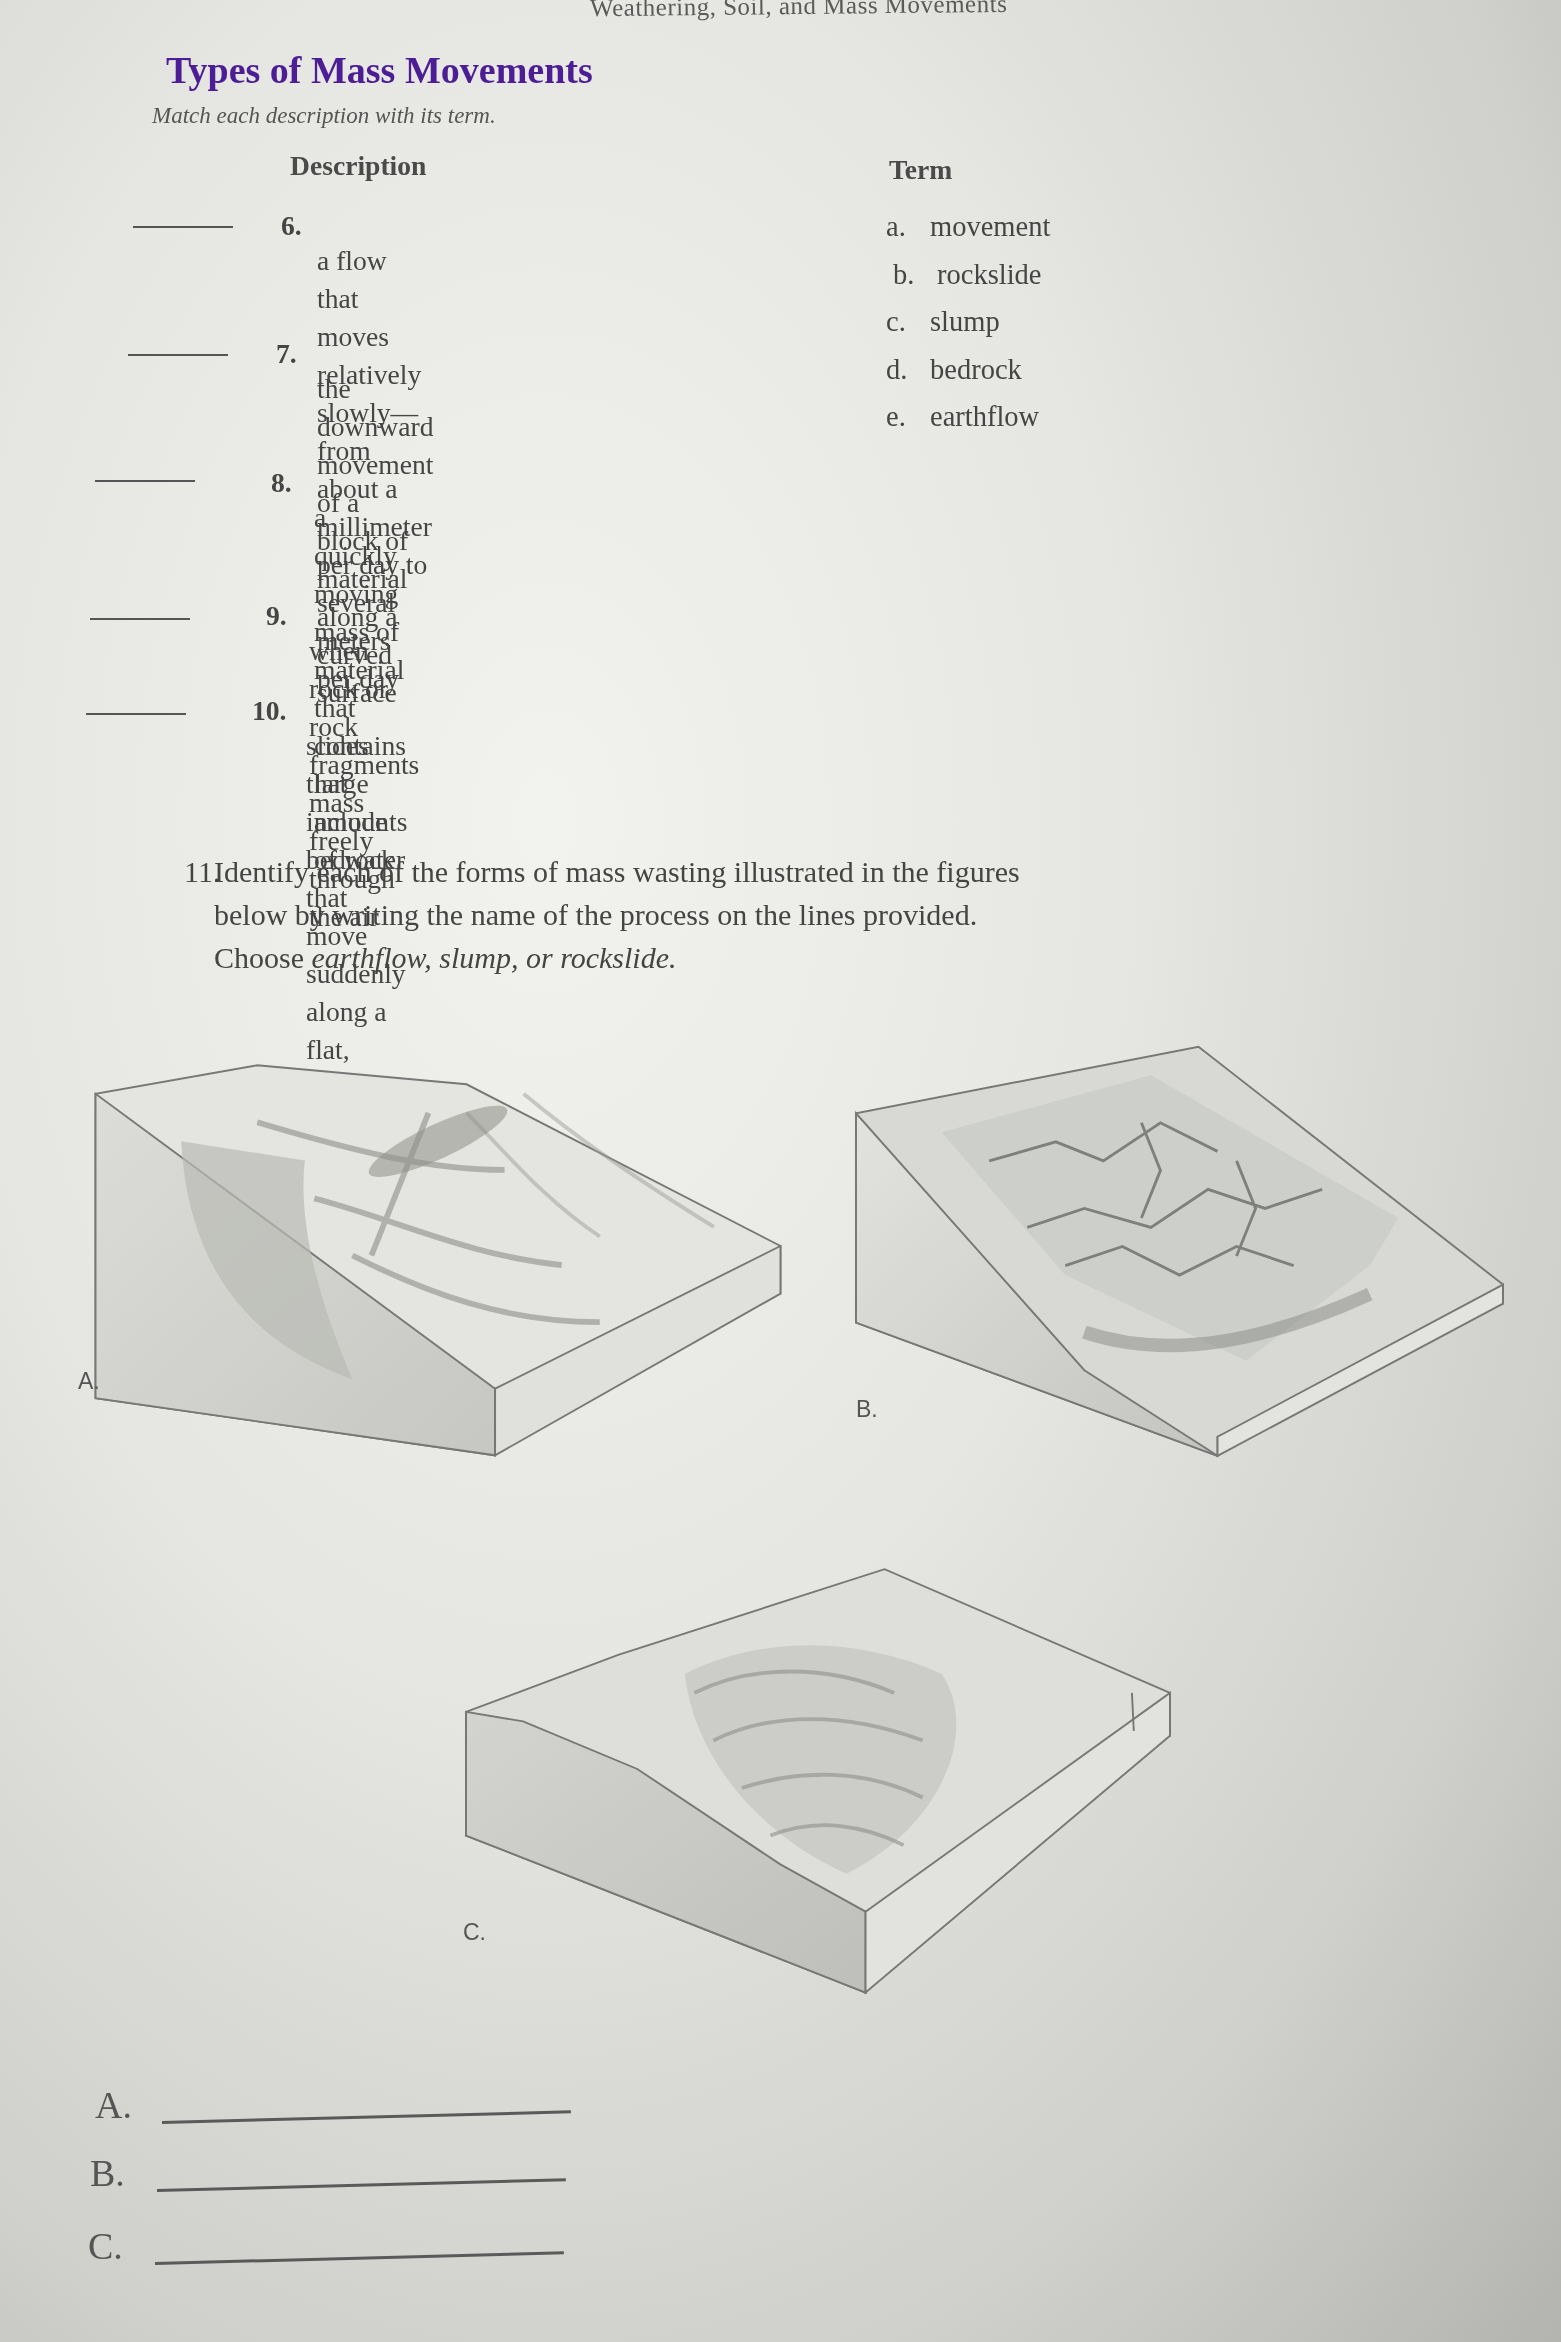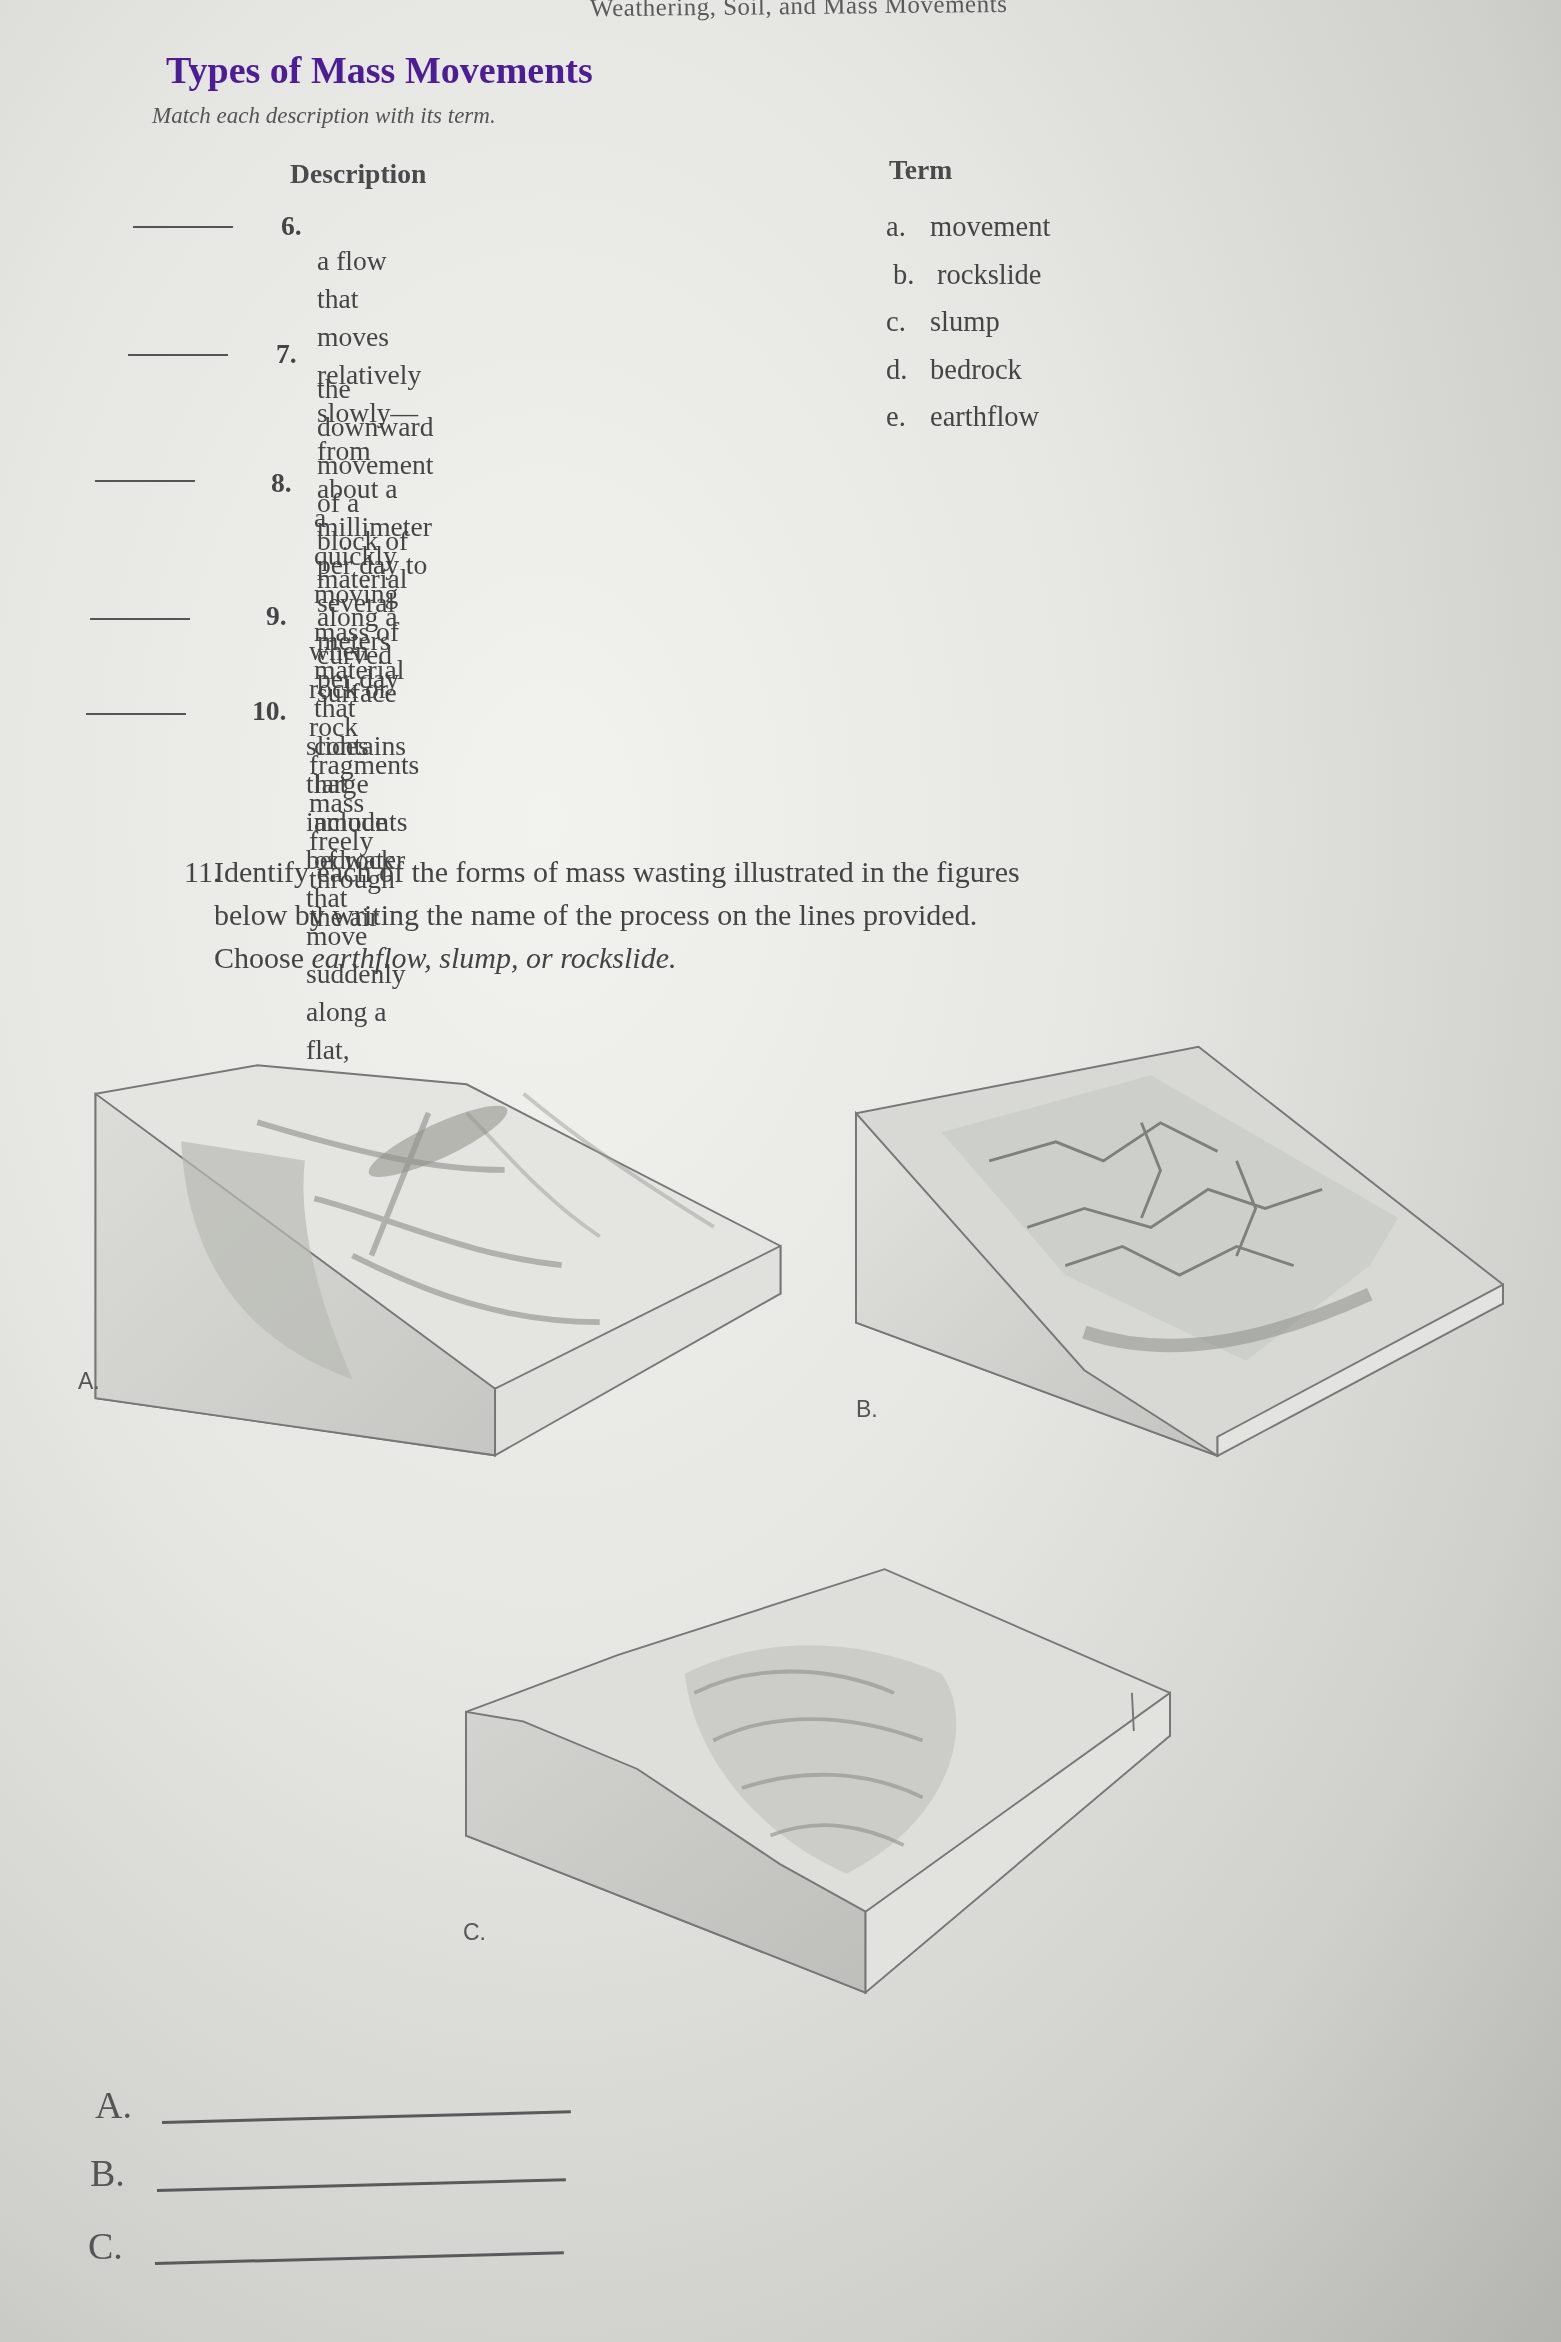--- a/index.html
+++ b/index.html
@@ -63,21 +63,21 @@
   </style>
 </head>
 <body>
 
 <div class="page">
 
   <div class="running-header">Weathering, Soil, and Mass Movements</div>
   <div class="title">Types of Mass Movements</div>
   <div class="instructions">Match each description with its term.</div>
 
-  <div class="col-header" style="left:290px; top:150px;margin-top:8px;">Description</div>
+  <div class="col-header" style="left:290px; top:150px;">Description</div>
   <div class="col-header" style="left:889px; top:154px;">Term</div>
 
   <div class="desc-item" style="left:0; top:0;">
     <div class="blank" style="left:133px; top:226px;"></div>
     <span class="num" style="left:281px; top:207px;">6.</span>
     <span class="text" style="left:317px; top:207px;">a flow that moves relatively
 slowly—from about a millimeter
 per day to several meters per day</span>
   </div>
 

